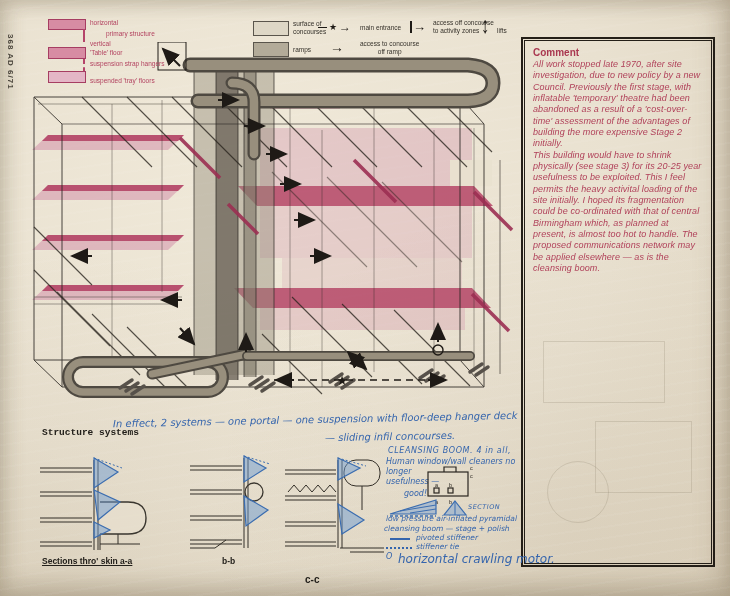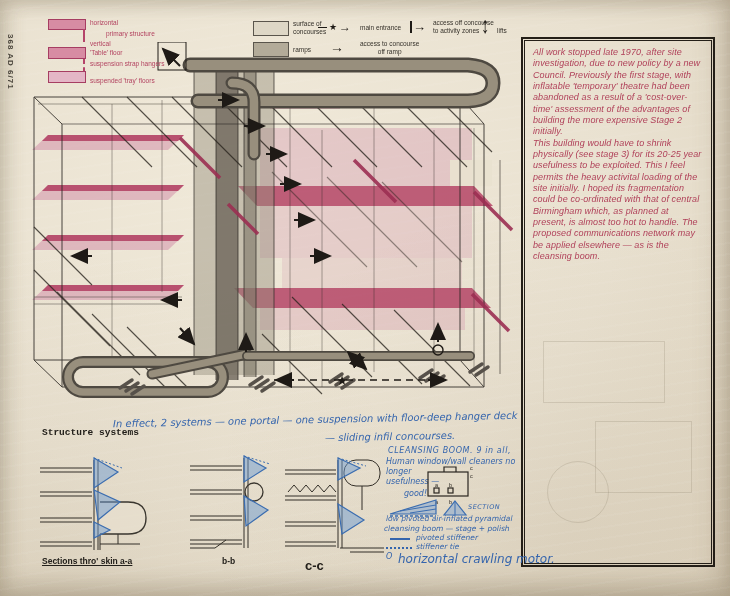--- a/index.html
+++ b/index.html
@@ -235,20 +235,21 @@
       <div>access off concourse</div>
         <div>to activity zones</div>
     </div>
 
     <span class="abs" style="left:481px;top:17px;font-size:17px;color:#1e1a16;transform:scaleY(1.35);line-height:1;">↕</span>
     <div class="abs bl" style="left:497px;top:27px;">lifts</div>
   </div>
 
   <div class="abs cbox" style="left:521px;top:37px;width:190px;height:526px;">
     <div class="cinner">
+      <p class="ctitle">Comment</p>
       <p class="cpara">All work stopped late 1970, after site investigation, due to new policy by a new Council. Previously the first stage, with inflatable 'temporary' theatre had been abandoned as a result of a 'cost-over-time' assessment of the advantages of building the more expensive Stage 2 initially.</p>
       <p class="cpara">This building would have to shrink physically (see stage 3) for its 20-25 year usefulness to be exploited. This I feel permits the heavy activital loading of the site initially. I hoped its fragmentation could be co-ordinated with that of central Birmingham which, as planned at present, is almost too hot to handle. The proposed communications network may be applied elsewhere — as is the cleansing boom.</p>
 
       <div class="abs faint noi" style="left:18px;top:300px;width:120px;height:60px;"></div>
       <div class="abs faint noi" style="left:70px;top:380px;width:95px;height:70px;"></div>
       <div class="abs faint noi" style="left:22px;top:420px;width:60px;height:60px;border-radius:50%;"></div>
     </div>
   </div>
 
   <div class="abs bold-lab" style="left:42px;top:427px;font-family:Liberation Mono, monospace;">Structure systems</div>
@@ -297,24 +298,24 @@
       <g fill="rgba(110,155,210,.5)" stroke="#3b6db0" stroke-width="1.2">
         <polygon points="298,6 320,16 298,28"></polygon>
         <polygon points="298,52 324,68 302,82"></polygon>
       </g>
       <path d="M298,6 L326,14" stroke="#3b6db0" stroke-width="1" stroke-dasharray="2 2" fill="none"></path>
     </g>
   </svg>
 
   <div class="abs bold-lab" style="left:42px;top:556px;font-size:8.5px;text-decoration:underline;">Sections thro' skin a-a</div>
   <div class="abs bold-lab" style="left:222px;top:556px;font-size:8.5px;">b-b</div>
-  <div class="abs bold-lab" style="left:305px;top:558px;font-size:13px;">c-c</div>
+  <div class="abs bold-lab" style="left:305px;top:574px;font-size:10px;">c-c</div>
 
   <div>
-    <div class="abs hand" style="left:388px;top:446px;font-size:8px;letter-spacing:.6px;">CLEANSING BOOM. 9 in all,</div>
+    <div class="abs hand" style="left:388px;top:446px;font-size:8px;letter-spacing:.6px;">CLEANSING BOOM. 4 in all,</div>
     <div class="abs hand" style="left:386px;top:457px;font-size:8px;">Human window/wall cleaners no</div>
     <div class="abs hand" style="left:386px;top:467px;font-size:8px;font-style:italic;">longer</div>
     <div class="abs hand" style="left:386px;top:477px;font-size:8px;">usefulness —</div>
     <div class="abs hand" style="left:388px;top:489px;font-size:8px;padding-left:16px;">good!</div>
 
     <svg class="abs" style="left:424px;top:460px;" width="58" height="46" viewBox="0 0 58 46">
       <g stroke="#2a2620" stroke-width="1.2" fill="none">
         <rect x="4" y="12" width="40" height="24"></rect>
         <path d="M20,12 V7 H32 V12"></path>
         <rect x="10" y="28" width="5" height="5"></rect>
@@ -334,21 +335,21 @@
       <polygon points="2,17 48,3 48,17" fill="rgba(110,155,210,.45)" stroke="#3b6db0" stroke-width="1.2"></polygon>
       <path d="M12,14 L48,8 M22,16 L48,12" stroke="#3b6db0" stroke-width="1" fill="none"></path>
       <path d="M2,19 H48" stroke="#3b6db0" stroke-width="1.4" stroke-dasharray="3 2" fill="none"></path>
     </svg>
     <svg class="abs" style="left:442px;top:499px;" width="26" height="18" viewBox="0 0 26 18">
       <polygon points="13,2 24,16 2,16" fill="rgba(110,155,210,.45)" stroke="#3b6db0" stroke-width="1.2"></polygon>
       <path d="M13,2 V16" stroke="#3b6db0" stroke-width="1" fill="none"></path>
     </svg>
     <div class="abs hand" style="left:468px;top:503px;font-size:6.5px;letter-spacing:.5px;">SECTION</div>
 
-    <div class="abs hand" style="left:386px;top:514px;font-size:7.5px;">low pivoted air-inflated pyramidal</div>
+    <div class="abs hand" style="left:386px;top:514px;font-size:7.5px;">low pressure air-inflated pyramidal</div>
     <div class="abs hand" style="left:384px;top:524px;font-size:7.5px;">cleansing boom — stage + polish</div>
 
     <div class="abs" style="left:390px;top:538px;width:20px;height:0;border-top:2px solid #3565ad;"></div>
     <div class="abs hand" style="left:416px;top:533px;font-size:7.5px;">pivoted stiffener</div>
     <div class="abs" style="left:386px;top:547px;width:26px;height:0;border-top:2px dotted #3565ad;"></div>
     <div class="abs hand" style="left:416px;top:542px;font-size:7.5px;">stiffener tie</div>
     <div class="abs hand" style="left:386px;top:552px;font-size:8px;">O</div>
     <div class="abs hand" style="left:398px;top:552px;font-size:12px;">horizontal crawling motor.</div>
   </div>
 

